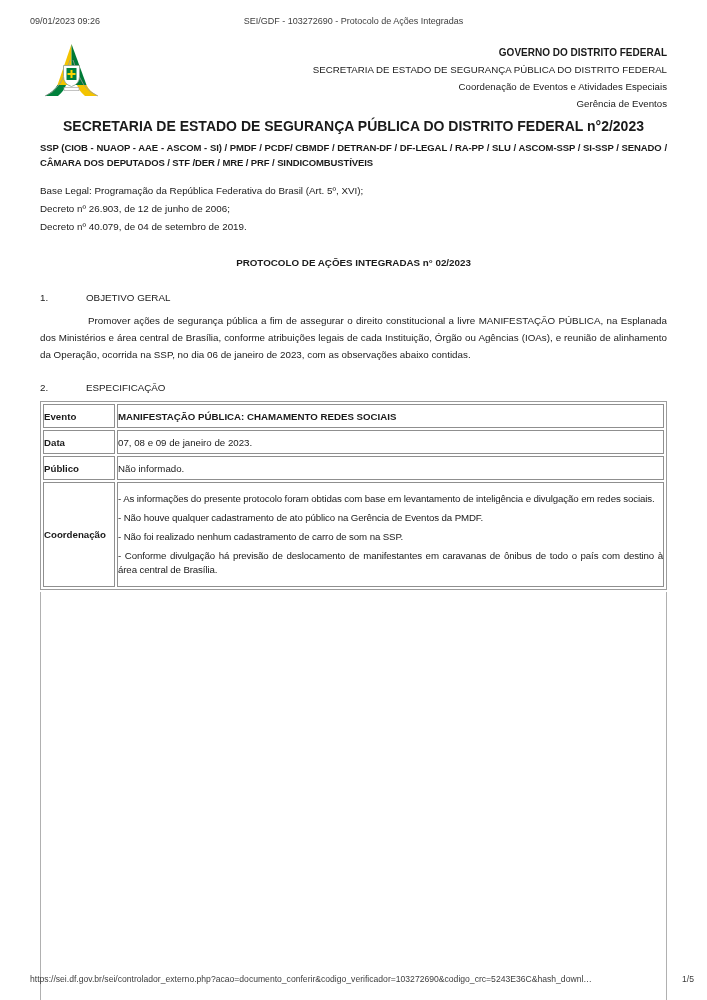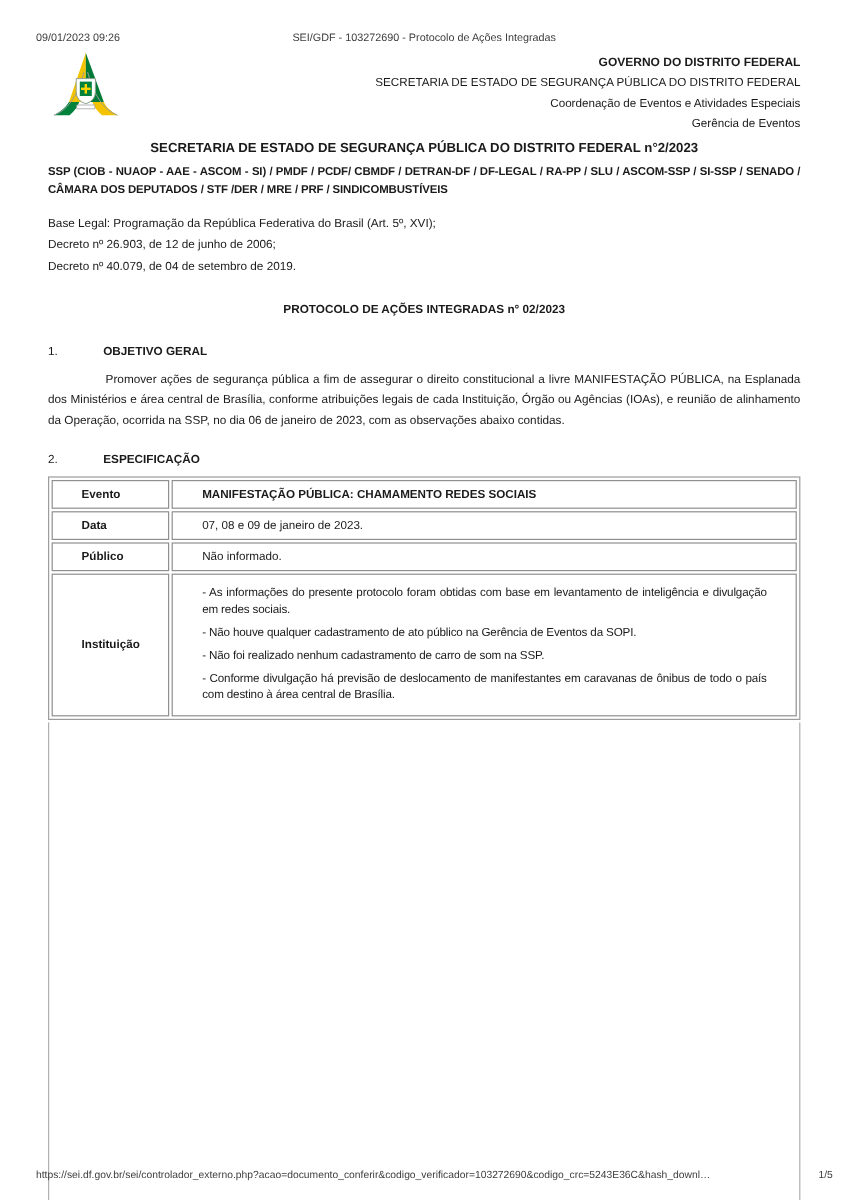--- a/index.html
+++ b/index.html
@@ -7,63 +7,63 @@
   body {
     width:707px; height:1000px;
     font-family:"Liberation Sans", sans-serif;
     color:#1a1a1a;
     position:relative;
     overflow:hidden;
   }
   .page { position:relative; width:707px; height:1000px; background:#fff; }
 
   
-  .print-header { position:absolute; top:26px; left:30px; right:30px; height:12px;
+  .print-header { position:absolute; top:16px; left:30px; right:30px; height:12px;
     font-size:9px; color:#3d3d3d; }
   .ph-date { position:absolute; left:0; top:0; }
   .ph-title { position:absolute; left:0; right:0; top:0; text-align:center; }
 
   .print-footer { position:absolute; left:30px; right:13px; bottom:16px;
     font-size:8.6px; color:#3d3d3d; display:flex; justify-content:space-between; align-items:flex-end; }
   .pf-url { white-space:nowrap; overflow:hidden; max-width:640px; }
   .pf-page { margin-left:12px; }
 
   
   .content { position:absolute; top:43px; left:40px; width:627px; }
 
   
   .letterhead { position:relative; height:62px; }
   .logo { position:absolute; left:4px; top:1px; width:55px; height:58px; }
   .lh-lines { text-align:right; padding-top:1px; }
   .lh-lines .l1 { font-size:10px; font-weight:bold; line-height:17px; }
   .lh-lines .l2 { font-size:9.7px; line-height:17px; }
   .lh-lines .l3, .lh-lines .l4 { font-size:9.7px; line-height:17px; }
 
-  .doc-heading { margin-top:13px; text-align:center; font-weight:bold; font-size:11px; }
+  .doc-heading { margin-top:13px; text-align:center; font-weight:bold; font-size:14px; }
   .agencies { margin-top:6px; font-weight:bold; font-size:9.5px; line-height:15px;
     text-align:justify; letter-spacing:-0.1px; }
 
   .base-legal { margin-top:15px; }
   .base-legal p { font-size:9.8px; line-height:11px; margin-bottom:7px; }
 
   .protocol-title { margin-top:25px; text-align:center; font-weight:bold; font-size:9.8px; }
 
   .section { margin-top:24px; font-size:9.8px; }
   .section .num { display:inline-block; width:46px; }
-  .section .ttl { font-weight:bold; }
+  .section .ttl { font-weight:normal; }
 
   .objetivo { margin-top:9px; font-size:9.8px; line-height:17px;
     text-align:justify; text-indent:48px; }
 
   .section2 { margin-top:19px; }
 
   table.spec { width:627px; margin-top:8px; border-collapse:separate; border-spacing:2px;
     border:1px solid #9c9c9c; }
   table.spec td { border:1px solid #8f8f8f; font-size:9.7px; vertical-align:middle;
-    padding:4px 24px; }
+    padding:4px 0; }
   table.spec td.lbl { width:72px; font-weight:bold; }
   table.spec tr.simple td { height:24px; }
   td.prog-val p { margin:5px 0; line-height:14px; letter-spacing:-0.12px; text-align:justify; }
 
   .empty-box { width:627px; height:420px; margin-top:2px;
     border-left:1px solid #b0b0b0; border-right:1px solid #b0b0b0; }
 </style>
 </head>
 <body>
 
@@ -132,24 +132,24 @@
         </tr>
         <tr class="simple">
           <td class="lbl">Data</td>
           <td>07, 08 e 09 de janeiro de 2023.</td>
         </tr>
         <tr class="simple">
           <td class="lbl">Público</td>
           <td>Não informado.</td>
         </tr>
         <tr>
-          <td class="lbl">Instituição</td>
+          <td class="lbl">Coordenação</td>
           <td class="prog-val">
             <p>- As informações do presente protocolo foram obtidas com base em levantamento de inteligência e divulgação em redes sociais.</p>
-            <p>- Não houve qualquer cadastramento de ato público na Gerência de Eventos da SOPI.</p>
+            <p>- Não houve qualquer cadastramento de ato público na Gerência de Eventos da PMDF.</p>
             <p>- Não foi realizado nenhum cadastramento de carro de som na SSP.</p>
             <p>- Conforme divulgação há previsão de deslocamento de manifestantes em caravanas de ônibus de todo o país com destino à área central de Brasília.</p>
           </td>
         </tr>
       </tbody>
     </table>
 
     <div class="empty-box"></div>
 
   </div>

